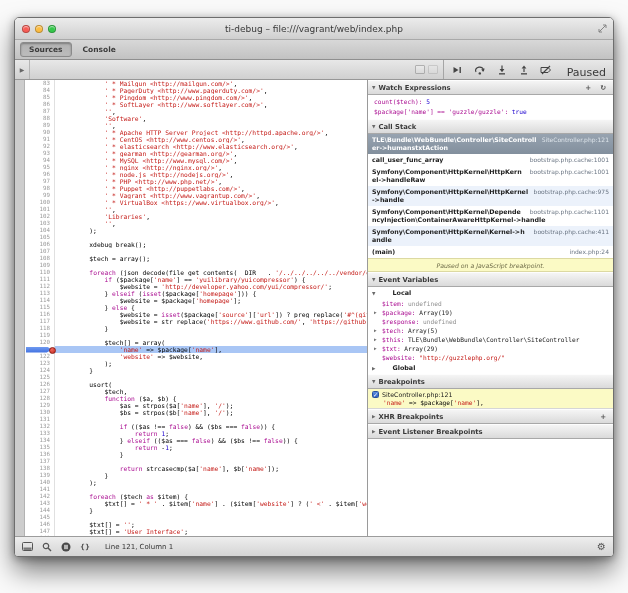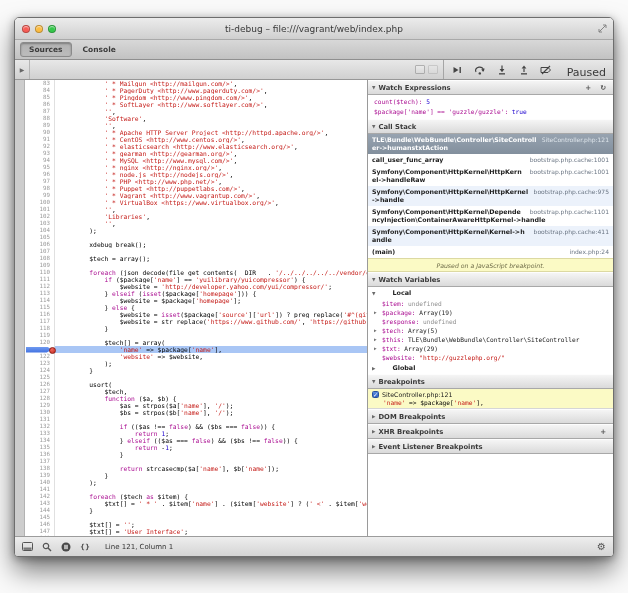--- a/index.html
+++ b/index.html
@@ -255,21 +255,21 @@
             <div class="cs-item alt"><span class="cs-loc">bootstrap.php.cache:975</span><span class="cs-name">Symfony\Component\HttpKernel\HttpKernel-&gt;handle</span></div>
             <div class="cs-item"><span class="cs-loc">bootstrap.php.cache:1101</span><span class="cs-name">Symfony\Component\HttpKernel\DependencyInjection\ContainerAwareHttpKernel-&gt;handle</span></div>
             <div class="cs-item alt"><span class="cs-loc">bootstrap.php.cache:411</span><span class="cs-name">Symfony\Component\HttpKernel\Kernel-&gt;handle</span></div>
             <div class="cs-item"><span class="cs-loc">index.php:24</span><span class="cs-name">(main)</span></div>
           </div>
 
         <div class="paused-banner">Paused on a JavaScript breakpoint.</div>
 
         <div class="sec-h">
           <span class="tri">▼</span>
-          <span>Watch Variables</span>
+          <span>Event Variables</span>
         </div>
         <div>
           <div class="scope-sub">
             <span class="tri">▼</span>
             <span>Local</span>
           </div>
           <div>
               <div class="var-row"><span class="v-name">$item: </span><span class="v-undef">undefined</span></div>
               <div class="var-row"><span class="arrow">▶</span><span class="v-name">$package: </span><span class="v-plain">Array(19)</span></div>
               <div class="var-row"><span class="v-name">$response: </span><span class="v-undef">undefined</span></div>
@@ -293,24 +293,20 @@
               <div class="bp-top">
                 <span class="checkbox">✓</span>
                 <span>SiteController.php:121</span>
               </div>
               <div class="bp-code"><span class="tk-s">'name'</span><span class="tk-p"> =&gt; $package[</span><span class="tk-s">'name'</span><span class="tk-p">],</span></div>
             </div>
           </div>
 
         <div class="sec-h">
           <span class="tri">▶</span>
-          <span>DOM Breakpoints</span>
-        </div>
-        <div class="sec-h">
-          <span class="tri">▶</span>
           <span>XHR Breakpoints</span>
           <span class="spacer"></span>
           <span class="hbtn">+</span>
         </div>
         <div class="sec-h">
           <span class="tri">▶</span>
           <span>Event Listener Breakpoints</span>
         </div>
         <div style="flex:1;background:#fff;"></div>
       </div>

